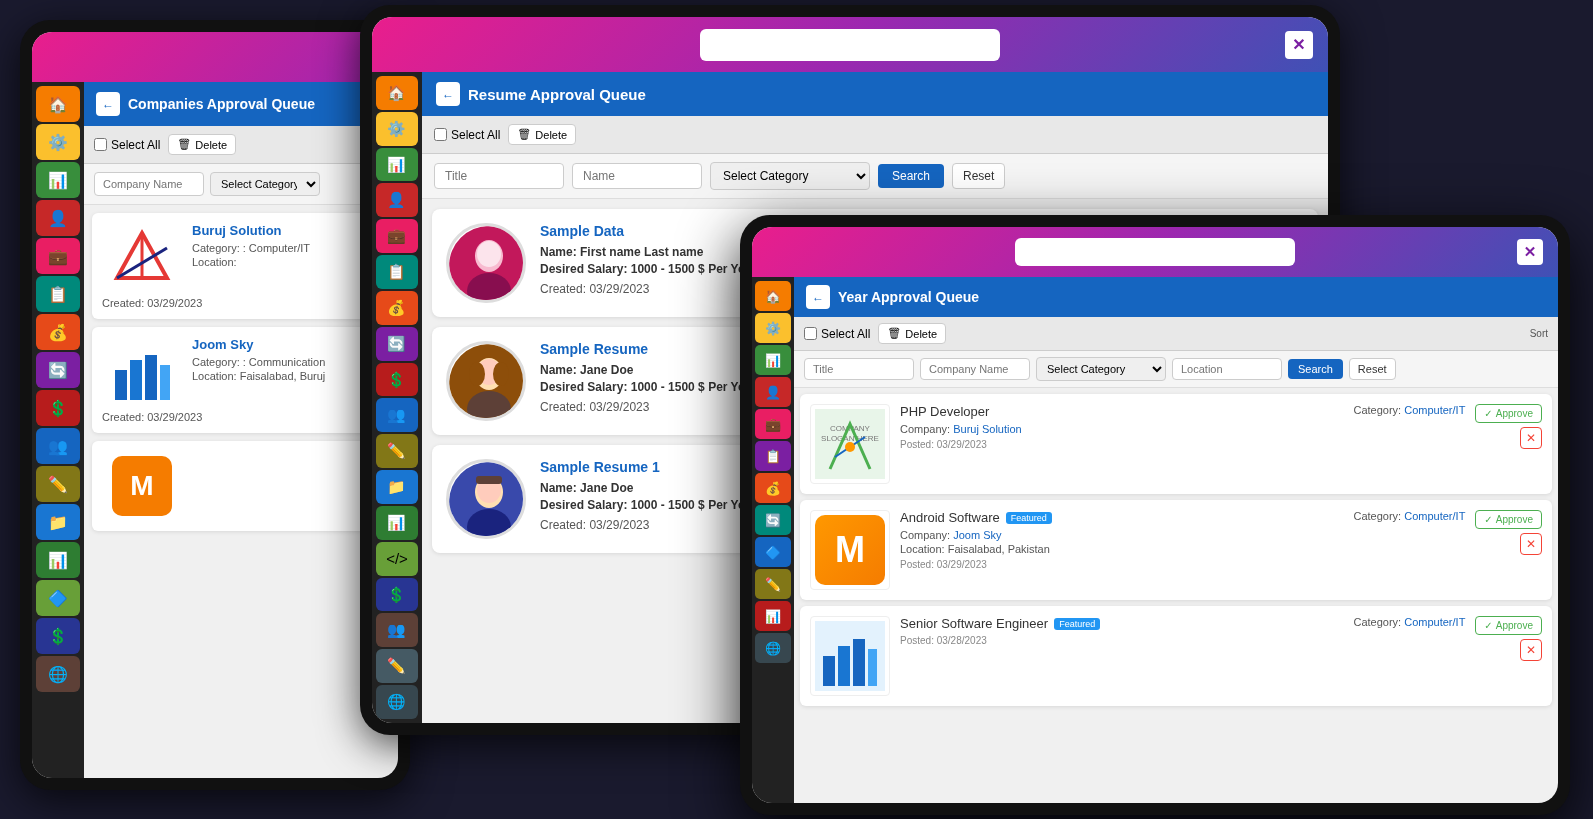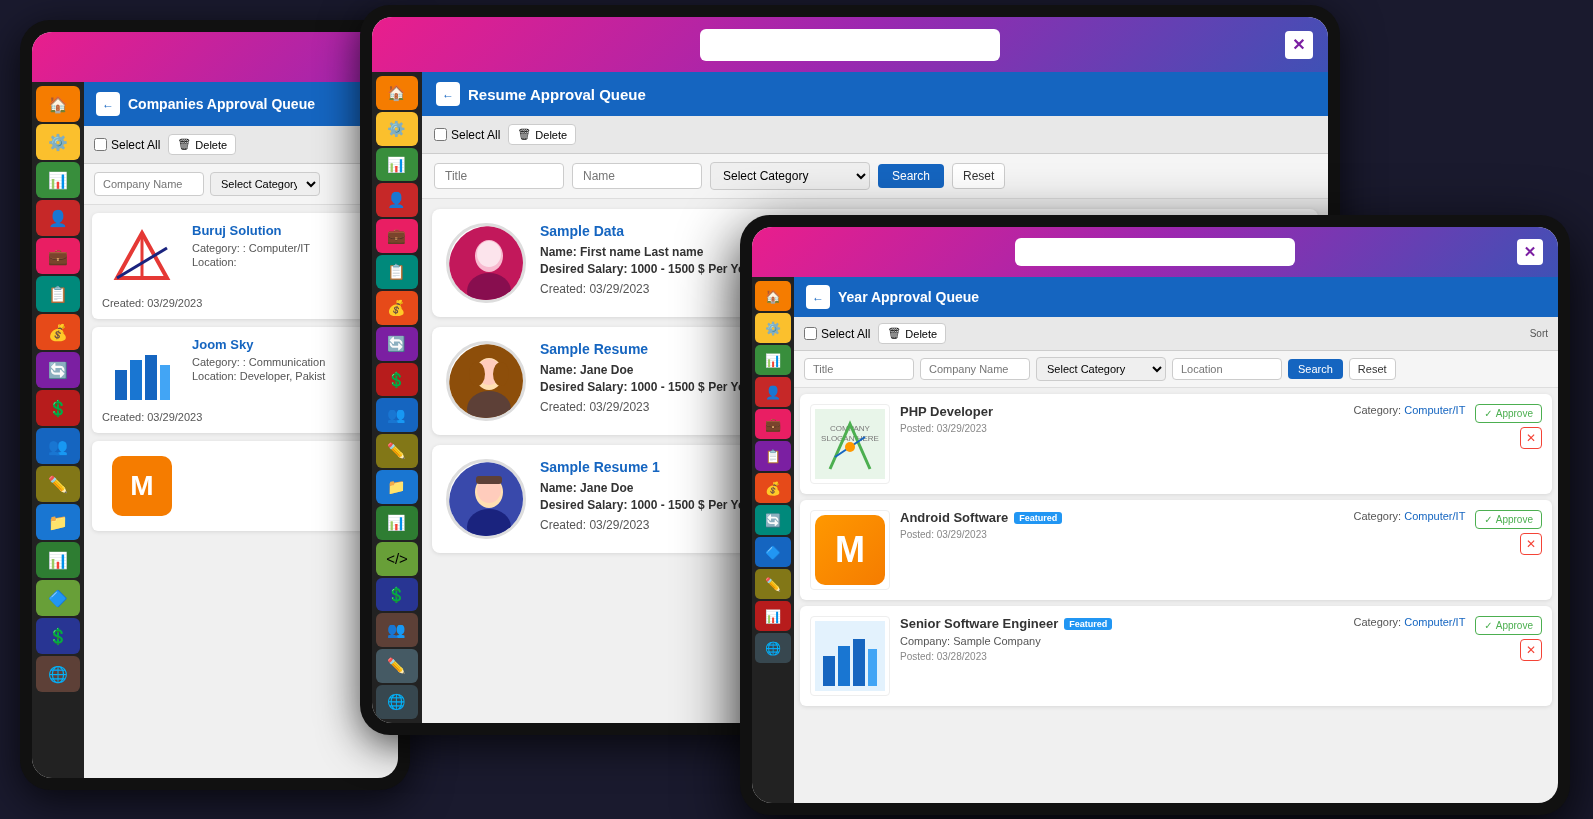--- a/index.html
+++ b/index.html
@@ -559,21 +559,21 @@
       height: 80px;
       flex-shrink: 0;
       display: flex;
       align-items: center;
       justify-content: center;
       border: 1px solid #eee;
       border-radius: 4px;
     }
     .job-details { flex: 1; }
     .job-title {
-      font-weight: bold;
+      font-weight: normal;
       font-size: 13px;
       color: #333;
       margin-bottom: 4px;
       display: flex;
       align-items: center;
       gap: 6px;
     }
     .featured-badge {
       background: #2196f3;
       color: white;
@@ -695,21 +695,21 @@
               <svg width="65" height="65" viewBox="0 0 65 65">
                 <rect x="5" y="30" width="12" height="30" fill="#1565c0"></rect>
                 <rect x="20" y="20" width="12" height="40" fill="#1976d2"></rect>
                 <rect x="35" y="15" width="12" height="45" fill="#1565c0"></rect>
                 <rect x="50" y="25" width="10" height="35" fill="#42a5f5"></rect>
               </svg>
             </div>
             <div class="company-info">
               <div class="company-name-text">Joom Sky</div>
               <div class="company-detail">Category: : <span>Communication</span></div>
-              <div class="company-detail">Location: <span>Developer, Pakist</span></div>
+              <div class="company-detail">Location: <span>Faisalabad, Buruj</span></div>
             </div>
             <div class="created-date">Created: <span>03/29/2023</span></div>
           </div>
 
           <div class="company-card">
             <div class="company-logo">
               <div class="logo-joomshark">M</div>
             </div>
           </div>
         </div>
@@ -906,20 +906,24 @@
                 <text x="35" y="32" text-anchor="middle" font-size="8" fill="#777">SLOGAN HERE</text>
                 <path d="M15,60 L35,15 L55,60" fill="none" stroke="#4caf50" stroke-width="3"></path>
                 <path d="M20,48 L50,28" fill="none" stroke="#1565c0" stroke-width="2"></path>
                 <circle cx="35" cy="38" r="5" fill="#ff9800"></circle>
               </svg>
             </div>
             <div class="job-details">
               <div class="job-title">
                 <span>PHP Developer</span>
               </div>
+              <div class="job-field">
+                <span>Company:</span>
+                <span class="job-field-link">Buruj Solution</span>
+              </div>
               <div class="job-posted">
                 <span>Posted:</span>
                 <span>03/29/2023</span>
               </div>
             </div>
             <div style="display:flex;flex-direction:column;align-items:flex-end;gap:4px;min-width:120px">
               <div class="job-field" style="text-align:right">
                 <span>Category:</span>
                 <span class="job-field-cat">Computer/IT</span>
               </div>
@@ -934,20 +938,28 @@
           </div>
 
           <div class="job-card">
             <div class="job-logo">
               <div style="background:linear-gradient(135deg,#ff9800,#f57c00);width:70px;height:70px;border-radius:10px;display:flex;align-items:center;justify-content:center;font-size:36px;font-weight:900;color:white;font-family:Arial">M</div>
             </div>
             <div class="job-details">
               <div class="job-title">
                 <span>Android Software</span>
                 <span class="featured-badge">Featured</span>
+              </div>
+              <div class="job-field">
+                <span>Company:</span>
+                <span class="job-field-link">Joom Sky</span>
+              </div>
+              <div class="job-field">
+                <span>Location:</span>
+                <span>Faisalabad, Pakistan</span>
               </div>
               <div class="job-posted">
                 <span>Posted:</span>
                 <span>03/29/2023</span>
               </div>
             </div>
             <div style="display:flex;flex-direction:column;align-items:flex-end;gap:4px;min-width:120px">
               <div class="job-field" style="text-align:right">
                 <span>Category:</span>
                 <span class="job-field-cat">Computer/IT</span>
@@ -970,24 +982,20 @@
                 <rect x="23" y="25" width="12" height="40" fill="#1976d2"></rect>
                 <rect x="38" y="18" width="12" height="47" fill="#1565c0"></rect>
                 <rect x="53" y="28" width="9" height="37" fill="#42a5f5"></rect>
               </svg>
             </div>
             <div class="job-details">
               <div class="job-title">
                 <span>Senior Software Engineer</span>
                 <span class="featured-badge">Featured</span>
               </div>
-              <div class="job-field">
-                <span>Company:</span>
-                <span>Sample Company</span>
-              </div>
               <div class="job-posted">
                 <span>Posted:</span>
                 <span>03/28/2023</span>
               </div>
             </div>
             <div style="display:flex;flex-direction:column;align-items:flex-end;gap:4px;min-width:120px">
               <div class="job-field" style="text-align:right">
                 <span>Category:</span>
                 <span class="job-field-cat">Computer/IT</span>
               </div>

